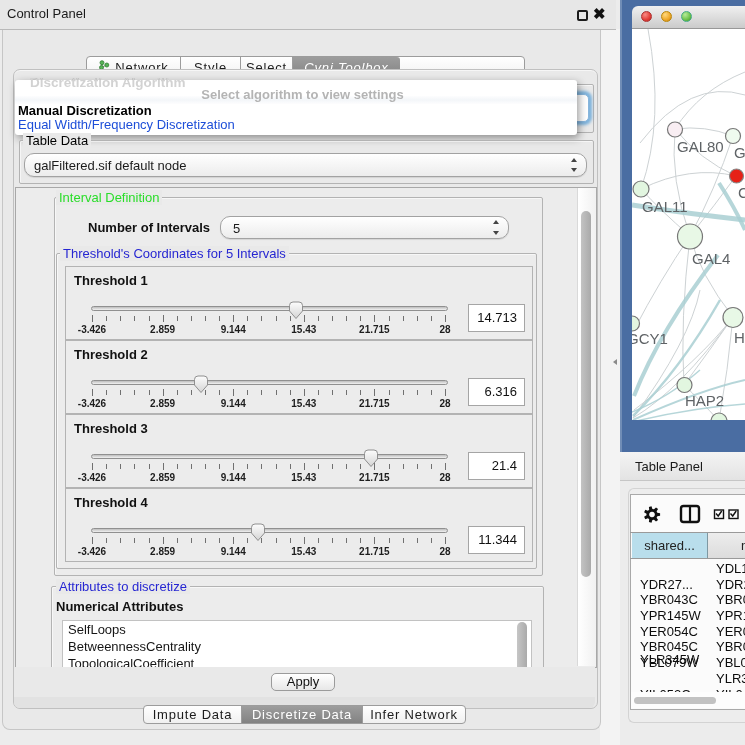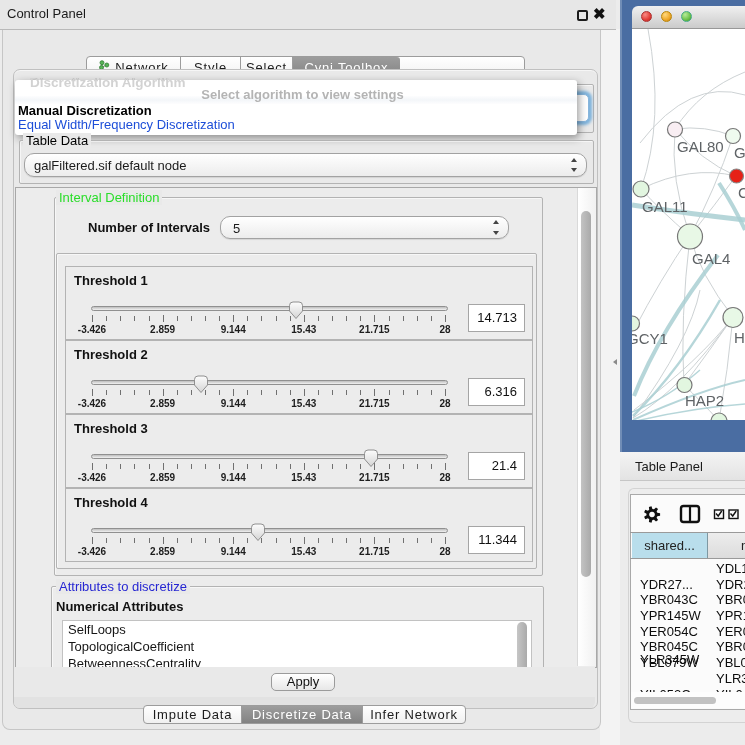--- a/index.html
+++ b/index.html
@@ -16,21 +16,21 @@
 .seg{display:flex;background:linear-gradient(#ffffff,#f0f0f0);border:1px solid #9c9c9c;border-radius:4px;font-size:13px;letter-spacing:.8px;color:#1c1c1c;}
 .seg>div{display:flex;align-items:center;justify-content:center;border-right:1px solid #9c9c9c;white-space:nowrap;}
 .seg>div:last-child{border-right:none;}
 .seg>div.sel{background:linear-gradient(#9d9d9d,#828282);color:#fff;}
 .seg>div:first-child{border-radius:3px 0 0 3px;}
 .seg>div:last-child{border-radius:0 3px 3px 0;}
 #toptabs{left:86px;top:31px;width:437px;height:21px;margin-top:25px;}
 #toptabs>div:nth-child(1){width:93px;}
 #toptabs>div:nth-child(2){width:59px;text-decoration:underline;}
 #toptabs>div:nth-child(3){width:51px;}
-#toptabs>div:nth-child(4){width:107px;}
+#toptabs>div:nth-child(4){width:107px;font-style:italic;}
 #toptabs>div:nth-child(5){flex:1;}
 #panel{left:13px;top:69px;width:583px;height:638px;background:#e9e9e9;border:1px solid #c0c0c0;border-radius:7px;box-shadow:inset 0 1px 0 #f6f6f6;}
 
 .group{border:1px solid #b3b3b3;border-radius:2px;box-shadow:inset 1px 1px 0 rgba(255,255,255,.6);}
 .gtitle{position:absolute;font-size:13px;background:#e9e9e9;padding:0 3px;line-height:15px;white-space:nowrap;}
 
 .combo{border:1px solid #a2a2a2;border-radius:10px;background:linear-gradient(#ffffff,#ececec);box-shadow:0 1px 1px rgba(0,0,0,.1);}
 .combo .ct{position:absolute;left:9px;top:50%;transform:translateY(-50%);font-size:13px;color:#1b1b1b;}
 .carr{position:absolute;width:0;height:0;border-left:3.5px solid transparent;border-right:3.5px solid transparent;}
 .carr.up{border-bottom:4.5px solid #444;}
@@ -152,20 +152,21 @@
     <div id="vpinner">
   <div class="abs group" id="g-int"></div>
   <div class="abs gtitle" id="g-int-title">Interval Definition</div>
   <div class="abs" id="lab-noi">Number of Intervals</div>
   <div class="abs combo" id="combo-noi">
         <span class="ct" style="left:12px;">5</span>
         <span class="carr up" style="right:9px;top:3px;"></span>
         <span class="carr dn" style="right:9px;bottom:3px;"></span>
       </div>
   <div class="abs group" id="g-thr"></div>
+  <div class="abs gtitle" id="g-thr-title">Threshold's Coordinates for 5 Intervals</div>
 
   <div id="tpanels">
         <div class="tpanel" style="top:266px">
           <div class="tt">Threshold 1</div>
           <div class="track"></div>
           <div class="tick" style="left:26.0px;top:48px;height:7px"></div>
           <div class="tick" style="left:40.1px;top:49px;height:5px"></div>
           <div class="tick" style="left:54.2px;top:49px;height:5px"></div>
           <div class="tick" style="left:68.4px;top:49px;height:5px"></div>
           <div class="tick" style="left:82.5px;top:49px;height:5px"></div>
@@ -344,22 +345,22 @@
               <path d="M1 4.5 Q1 1 4.5 1 H10.5 Q14 1 14 4.5 V10 L7.5 17.5 L1 10 Z" fill="url(#tg3)" stroke="#8f8f8f" stroke-width="1"></path>
             </svg></div>
           <div class="tfield">11.344</div>
         </div>
       </div>
   <div class="abs group" id="g-attr"></div>
   <div class="abs gtitle" id="g-attr-title">Attributes to discretize</div>
   <div class="abs" id="lab-numattr">Numerical Attributes</div>
   <div class="abs" id="attrlist">
         <div>SelfLoops</div>
+        <div>BetweennessCentrality</div>
         <div>TopologicalCoefficient</div>
-        <div>BetweennessCentrality</div>
       </div>
   <div class="abs" id="attr-thumb"></div>
   <div class="abs" id="vscroll"></div>
   <div class="abs" id="vthumb"></div>
 </div>
   </div>
 
 <div class="abs" id="applystrip"></div>
 <div class="abs" id="applybtn">Apply</div>
 <div class="abs" id="panelfoot"></div>

